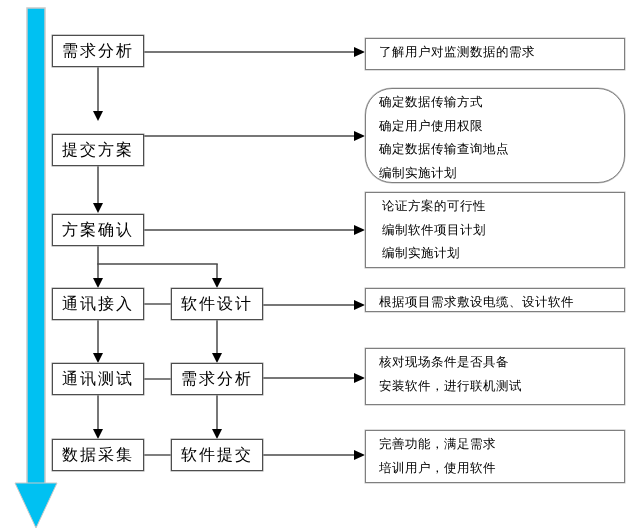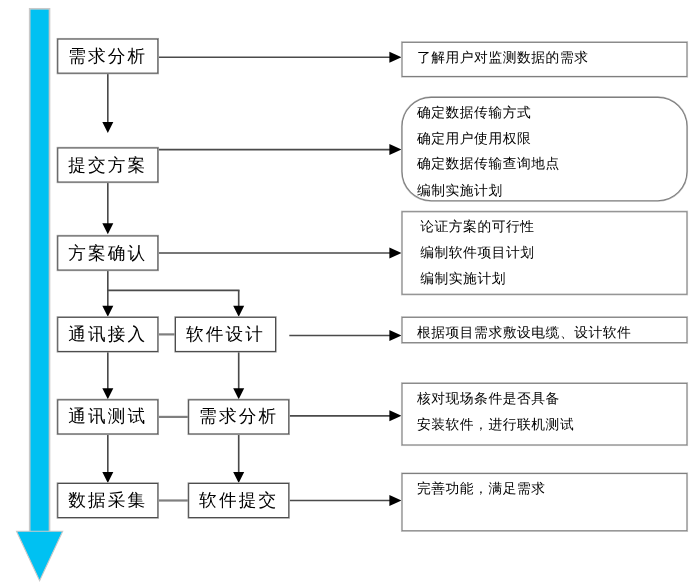--- a/index.html
+++ b/index.html
@@ -90,21 +90,21 @@
     </g>
   </svg>
 
   <div class="node" style="left:52px;top:35px;">需求分析</div>
   <div class="node" style="left:52px;top:134px;">提交方案</div>
   <div class="node" style="left:52px;top:214px;">方案确认</div>
   <div class="node" style="left:52px;top:288px;">通讯接入</div>
   <div class="node" style="left:52px;top:363px;">通讯测试</div>
   <div class="node" style="left:52px;top:439px;">数据采集</div>
 
-  <div class="node" style="left:159px;top:288px;">软件设计</div>
+  <div class="node" style="left:171px;top:288px;">软件设计</div>
   <div class="node" style="left:171px;top:363px;">需求分析</div>
   <div class="node" style="left:171px;top:439px;">软件提交</div>
 
   <div class="detail" style="top:38px;height:32px;">
     <div class="dline">了解用户对监测数据的需求</div>
   </div>
 
   <div class="detail" style="top:88px;height:95px;border-radius:27px;">
     <div class="dline">确定数据传输方式</div>
     <div class="dline">确定用户使用权限</div>
@@ -122,15 +122,16 @@
     <div class="dline">根据项目需求敷设电缆、设计软件</div>
   </div>
 
   <div class="detail" style="top:348px;height:57px;">
     <div class="dline">核对现场条件是否具备</div>
     <div class="dline">安装软件，进行联机测试</div>
   </div>
 
   <div class="detail" style="top:430px;height:53px;">
     <div class="dline">完善功能，满足需求</div>
+    <div class="dline">培训用户，使用软件</div>
   </div>
 
 </div>
 
 </body></html>

